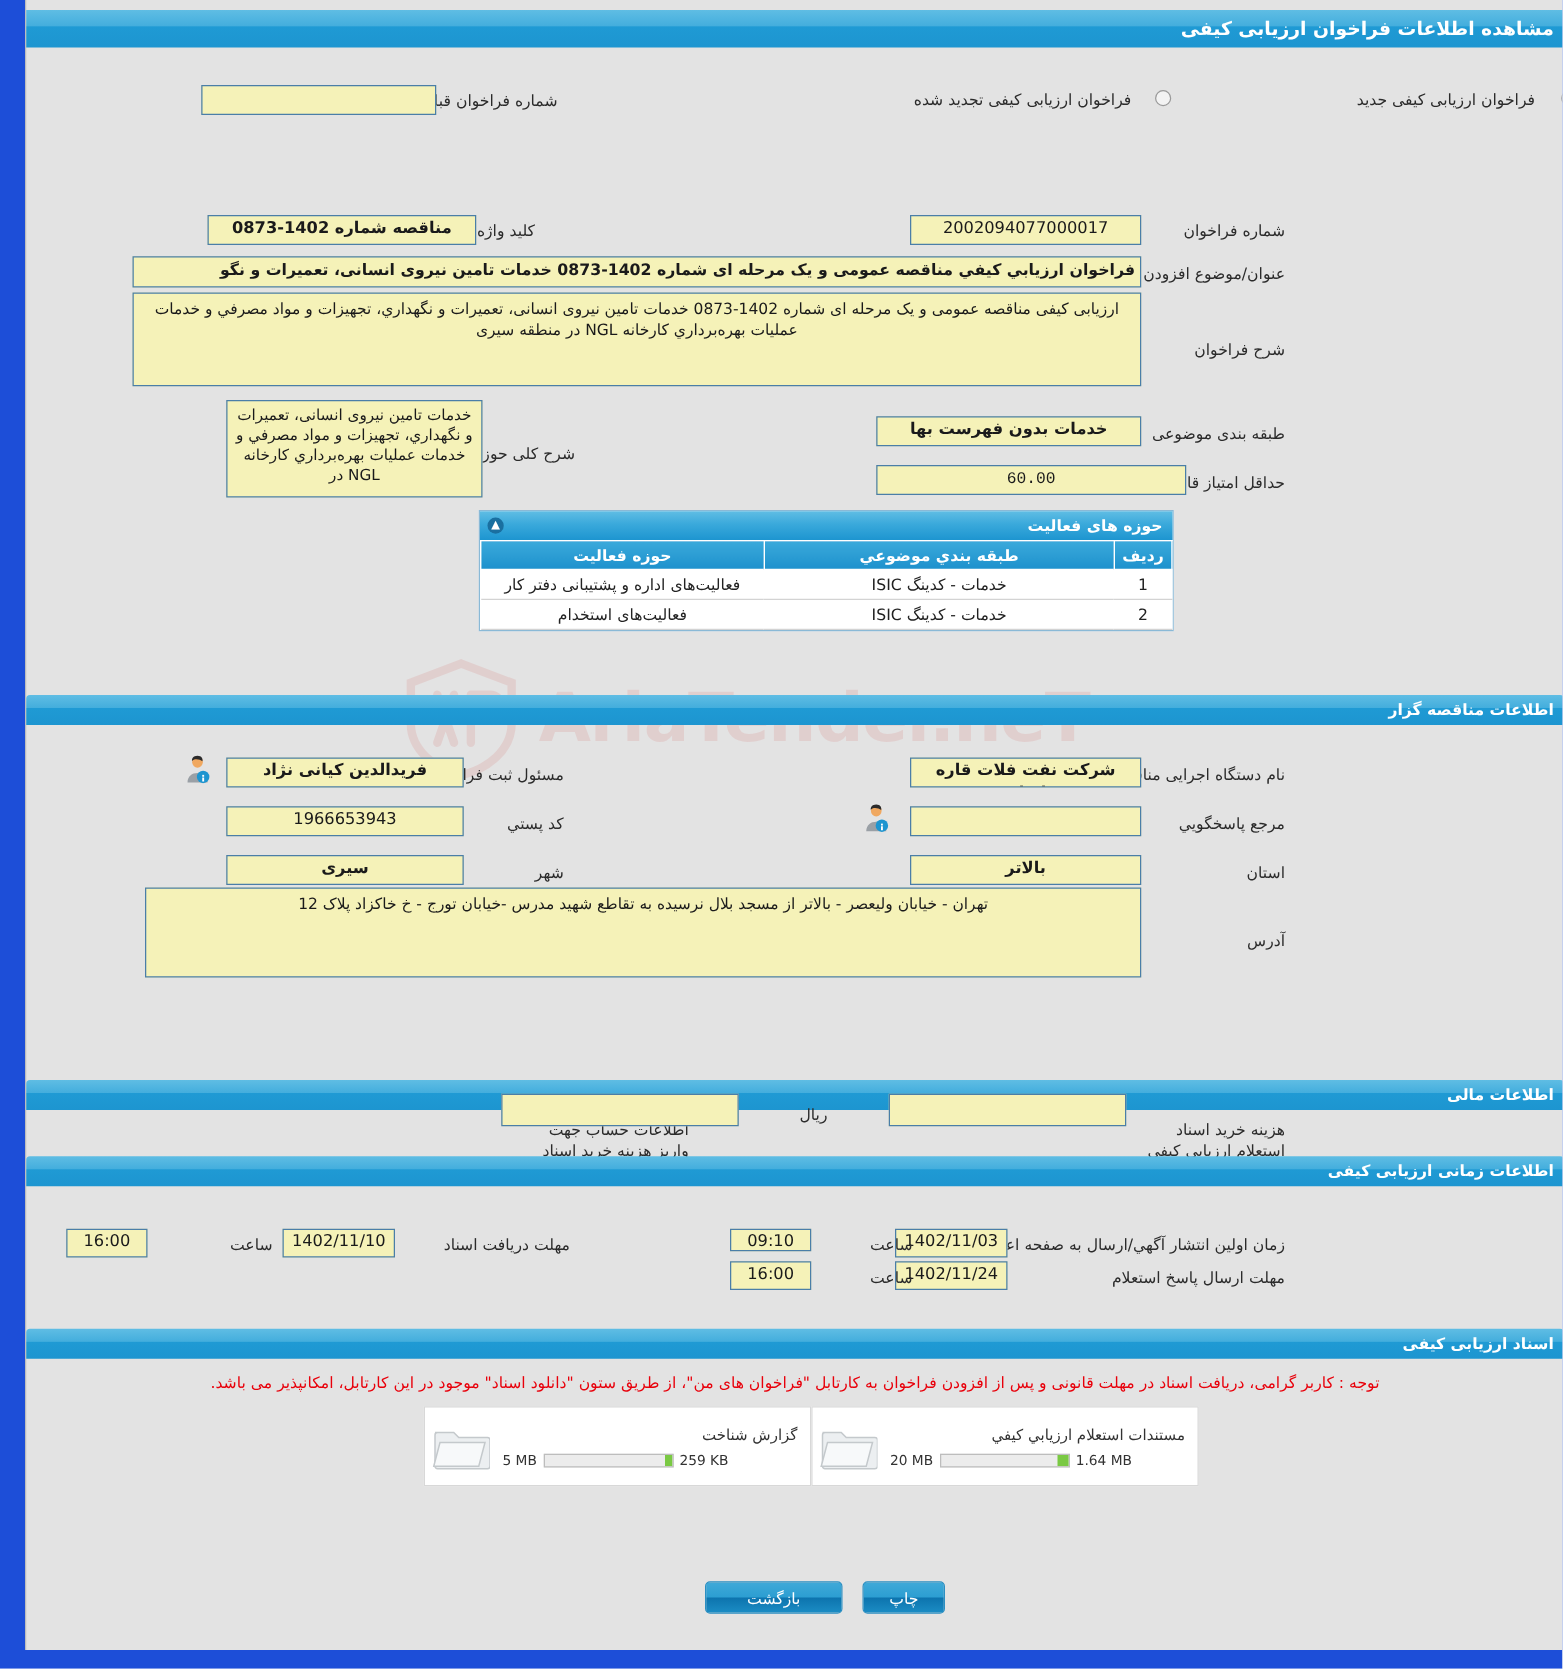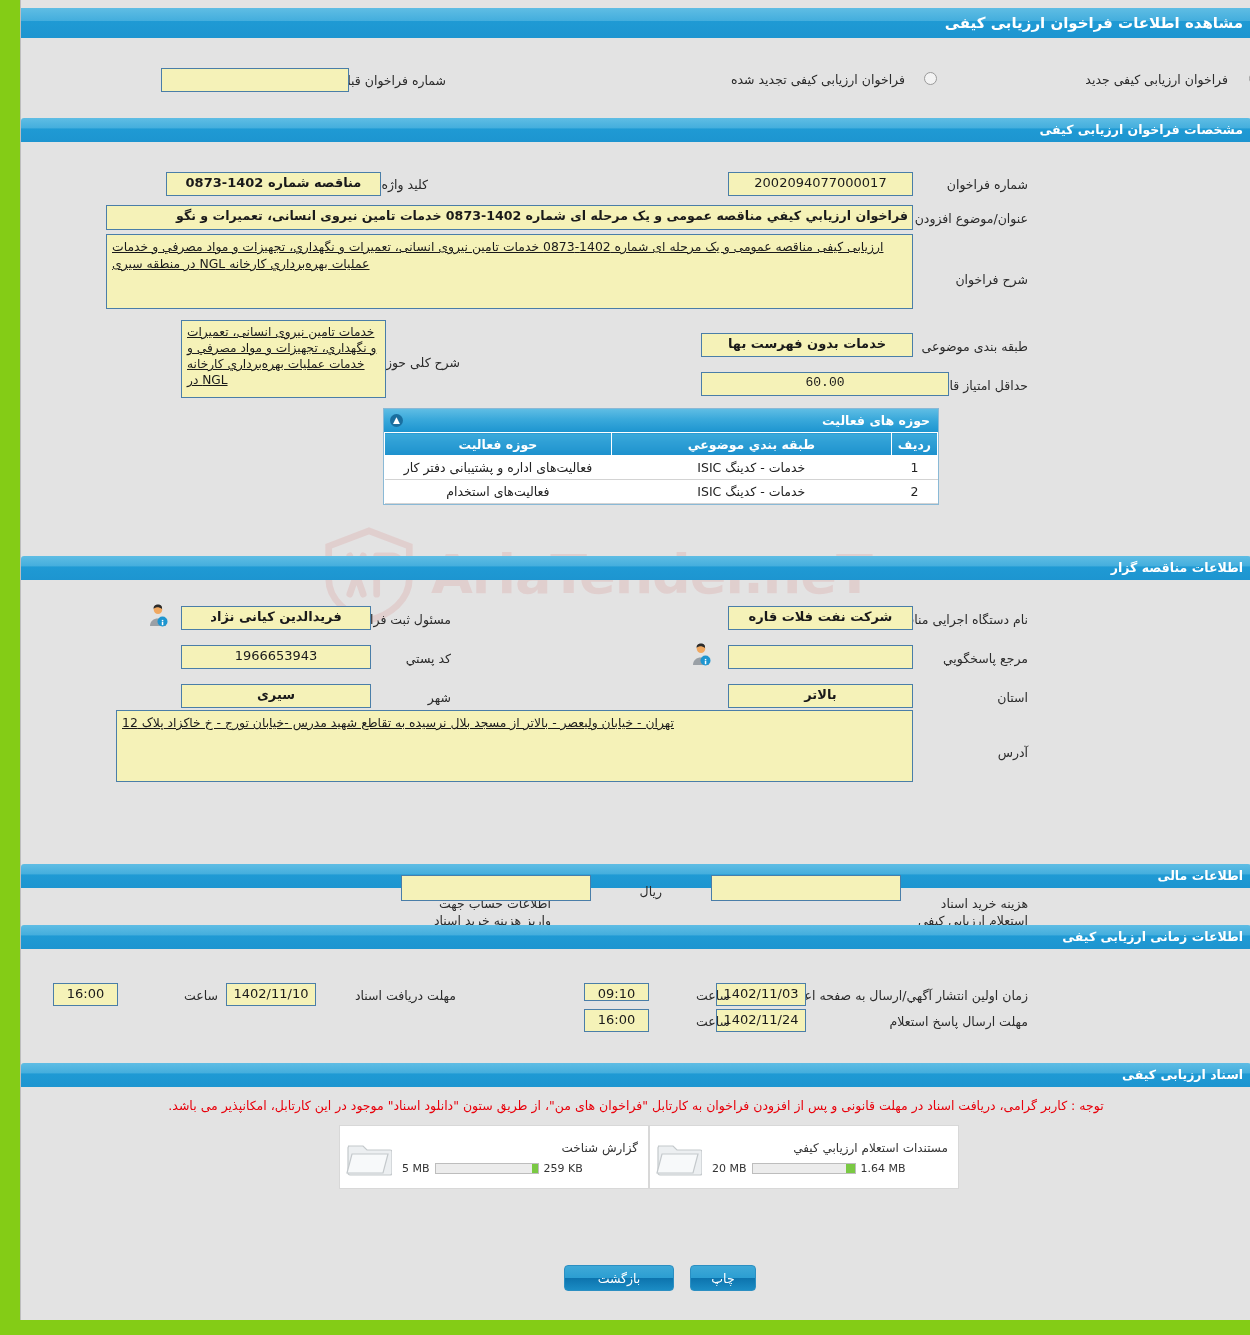--- a/index.html
+++ b/index.html
@@ -5,21 +5,21 @@
 <style>
   * { box-sizing: border-box; }
   html, body {
     margin: 0; padding: 0;
     background: #ffffff;
     font-family: "DejaVu Sans", "Liberation Sans", sans-serif;
   }
   #page {
     position: relative;
     width: 1250px; height: 1335px;
-    background: #84cc16;
+    background: #1d4ed8;
     overflow: hidden;
   }
   .frame {
     position: absolute;
     left: 20px; top: 0px;
     width: 1230px; height: 1320px;
     background: #e3e3e3;
     border-left: 1px solid #bdbdbd;
   }
   
@@ -61,21 +61,21 @@
     border: 1px solid #4a7ea8;
     font-size: 13px;
     color: #1a1a1a;
     line-height: 18px;
     padding: 1px 4px;
     overflow: hidden;
     text-align: center;
   }
   .fld.bold { font-weight: bold; text-align: center; }
   .fld.right { text-align: right; }
-  .fld.ta { text-align: left; white-space: normal; line-height: 17px; padding: 3px 5px; text-decoration: underline; }
+  .fld.ta { text-align: center; white-space: normal; line-height: 17px; padding: 3px 5px; }
   .fld.empty { background: #f5f2b8; }
   
   .radio {
     position: absolute;
     width: 13px; height: 13px;
     border: 1px solid #9a9a9a;
     border-radius: 50%;
     background: #f3f3f3;
   }
   
@@ -185,21 +185,20 @@
 
     <div class="radio" style="left:1228px; top:72px;"></div>
     <div class="lbl" style="right:22px; top:72px; width:190px;">فراخوان ارزیابی کیفی جدید</div>
 
     <div class="radio" style="left:903px; top:72px;"></div>
     <div class="lbl" style="right:345px; top:72px; width:235px;">فراخوان ارزیابی کیفی تجدید شده</div>
 
     <div class="lbl" style="right:804px; top:73px; width:130px;">شماره فراخوان قبلی</div>
     <div class="fld empty" style="left:140px; top:68px; width:188px; height:24px;"></div>
 
-    <div class="bar" style="left:0; top:118px; width:1230px;">مشخصات فراخوان ارزیابی کیفی</div>
 
     <div class="lbl" style="right:222px; top:177px; width:110px;">شماره فراخوان</div>
     <div class="fld" style="left:707px; top:172px; width:185px; height:24px;">2002094077000017</div>
 
     <div class="lbl" style="right:822px; top:177px; width:72px;">کلید واژه</div>
     <div class="fld bold" style="left:145px; top:172px; width:215px; height:24px; font-size:13px;">مناقصه شماره 1402-0873</div>
 
     <div class="lbl" style="right:222px; top:211px; width:135px;">عنوان/موضوع افزودن</div>
     <div class="fld bold right" style="left:85px; top:205px; width:807px; height:25px; font-size:12.6px; text-align:right;">فراخوان ارزیابي کیفي مناقصه عمومی و یک مرحله ای شماره 1402-0873 خدمات تامین نیروی انسانی، تعمیرات و نگو</div>
 

